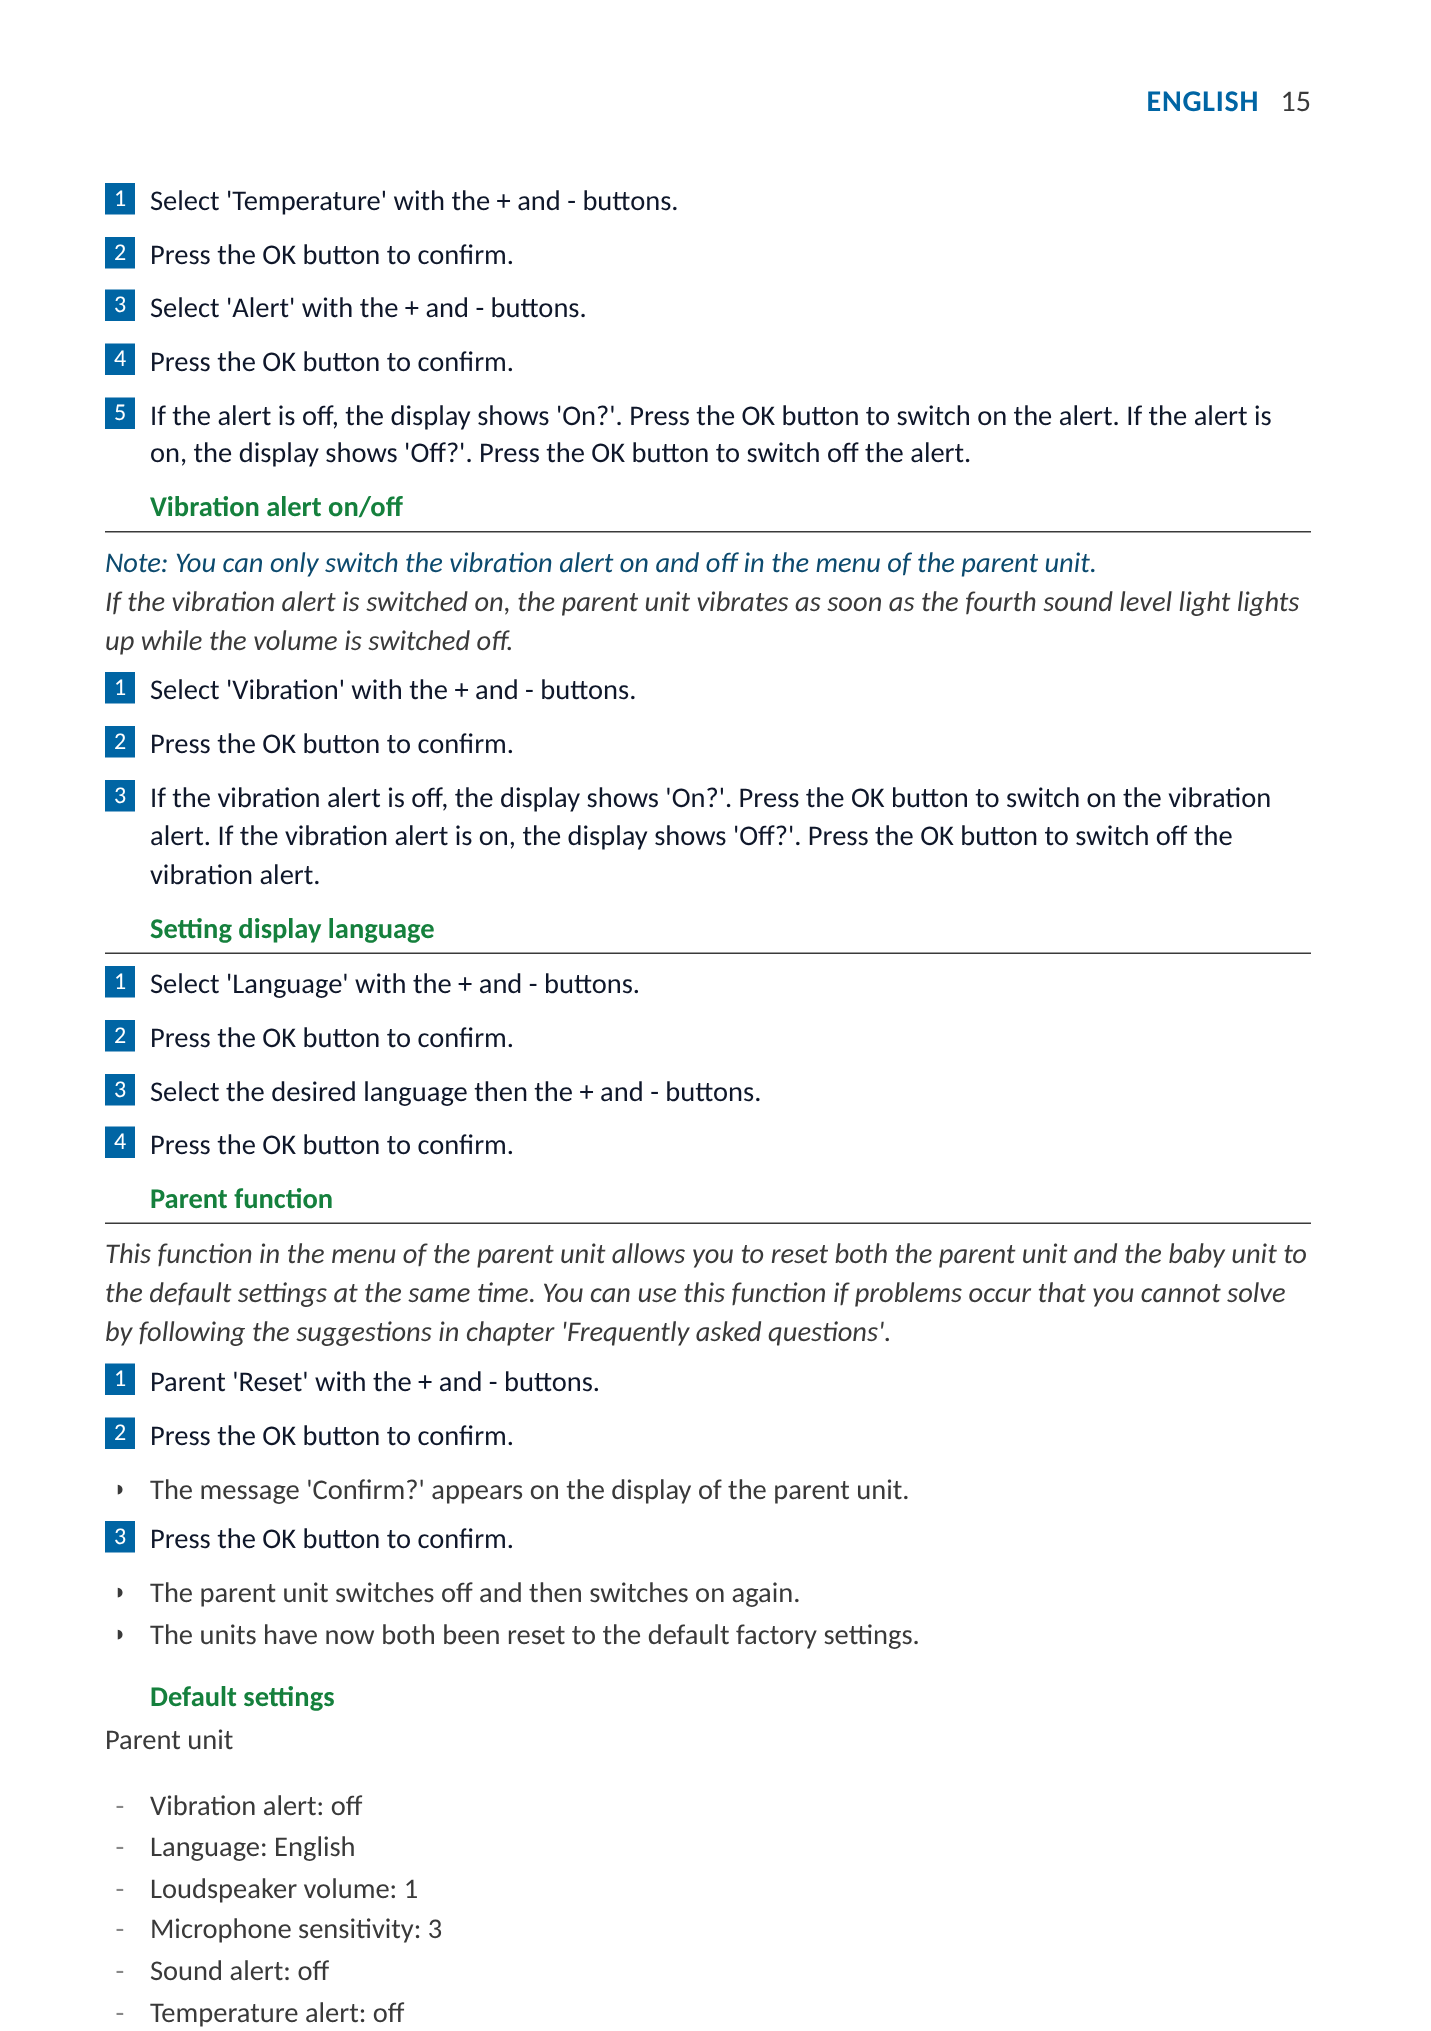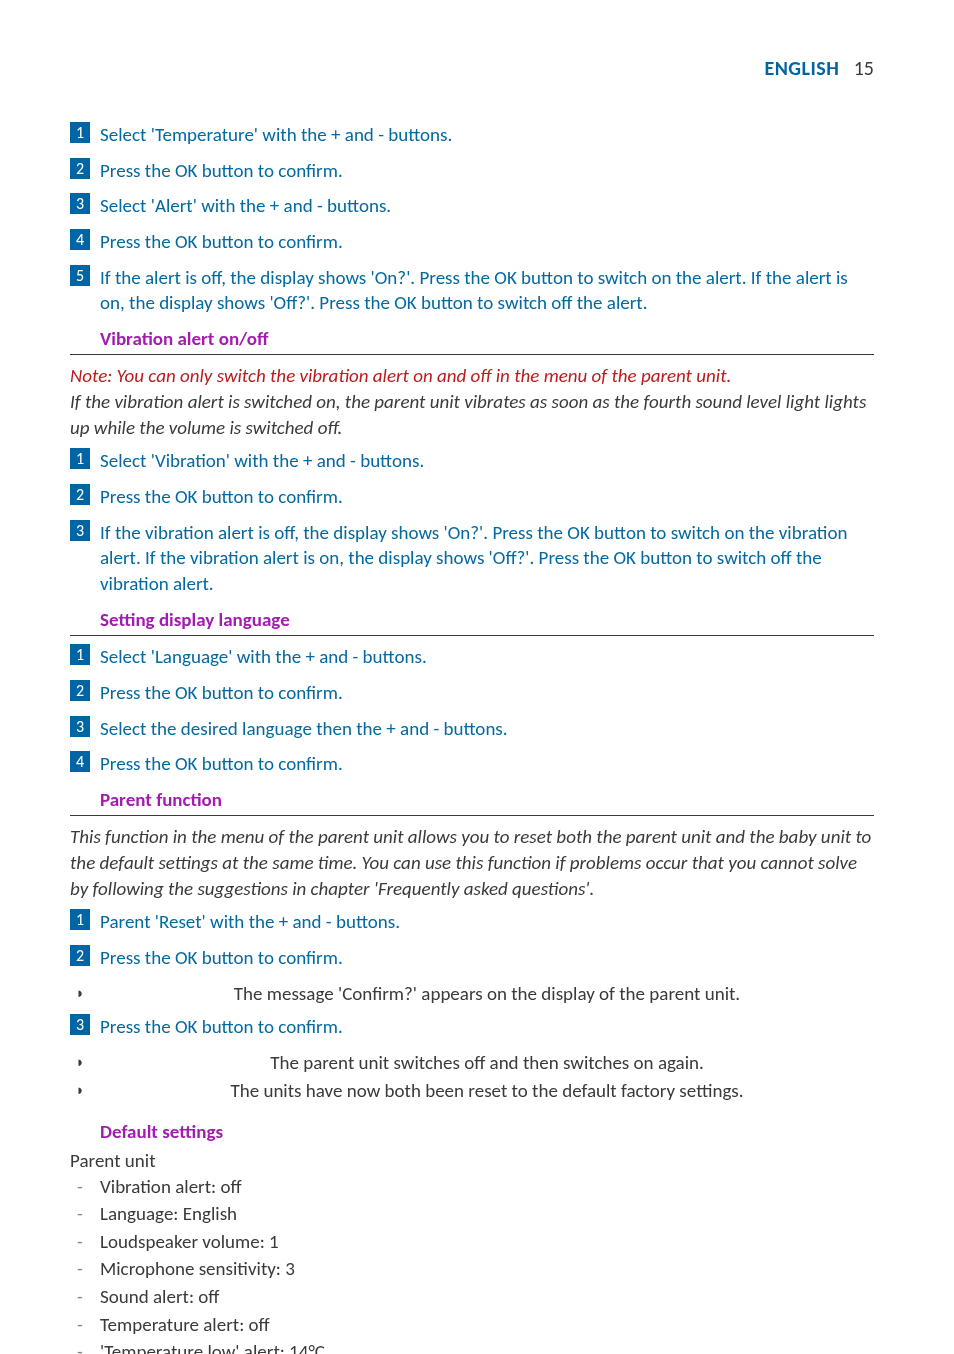--- a/index.html
+++ b/index.html
@@ -47,38 +47,38 @@
       height: 21px;
       text-align: center;
       font-size: 16px;
       line-height: 21px;
       flex-shrink: 0;
       margin-right: 10px;
       font-weight: normal;
     }
     .step-text {
       flex: 1;
-      color: #0369a1;
+      color: #0f172a;
     }
     .section-heading {
       font-weight: bold;
-      color: #a21caf;
+      color: #15803d;
       margin-left: 30px;
       margin-top: 6px;
       margin-bottom: 3px;
     }
     .section-rule {
       border: none;
       border-top: 1px solid #3a3a3a;
       margin-bottom: 8px;
       margin-top: 2px;
     }
     .note {
       font-style: italic;
-      color: #b91c1c;
+      color: #0c4a6e;
       margin-bottom: 0px;
     }
     .para {
       color: #3a3a3a;
       margin-bottom: 8px;
       font-style: italic;
     }
     .bullet-row {
       display: flex;
       align-items: flex-start;
@@ -89,25 +89,24 @@
       width: 20px;
       flex-shrink: 0;
       margin-right: 10px;
       text-align: center;
       color: #3a3a3a;
       font-size: 15px;
       line-height: 25px;
     }
     .bullet-text {
       flex: 1;
-      text-align: center;
     }
     .sub-line {
       color: #3a3a3a;
-      margin-bottom: 0;
+      margin-bottom: 18px;
     }
     .dash-row {
       display: flex;
       align-items: flex-start;
       margin-left: 0;
       margin-bottom: 2px;
     }
     .dash-mark {
       width: 20px;
       flex-shrink: 0;

